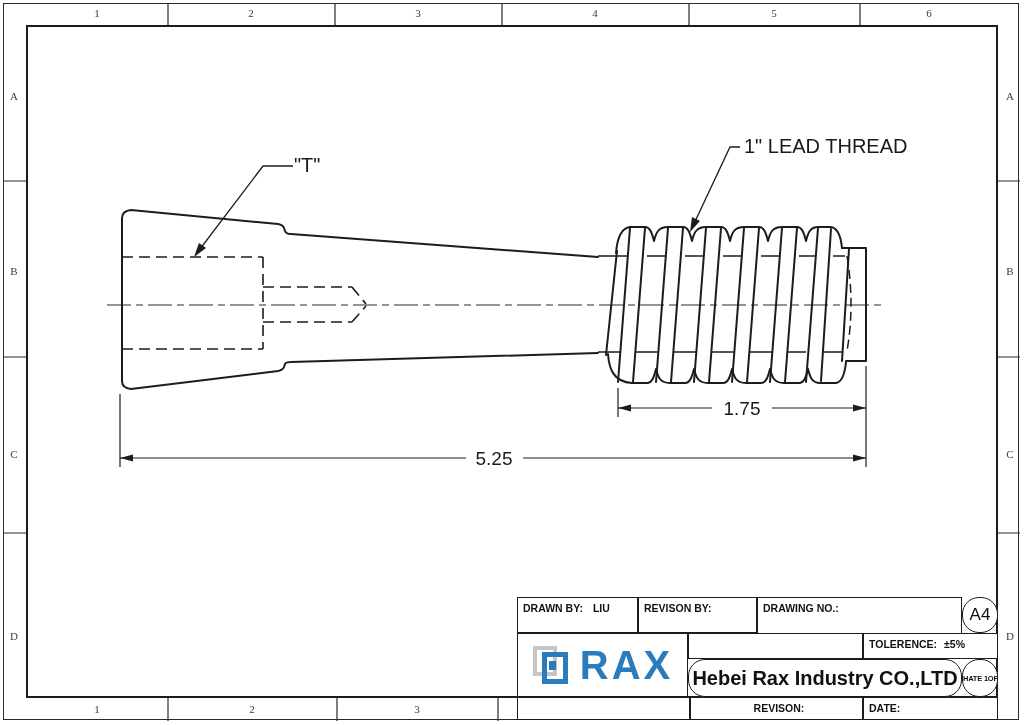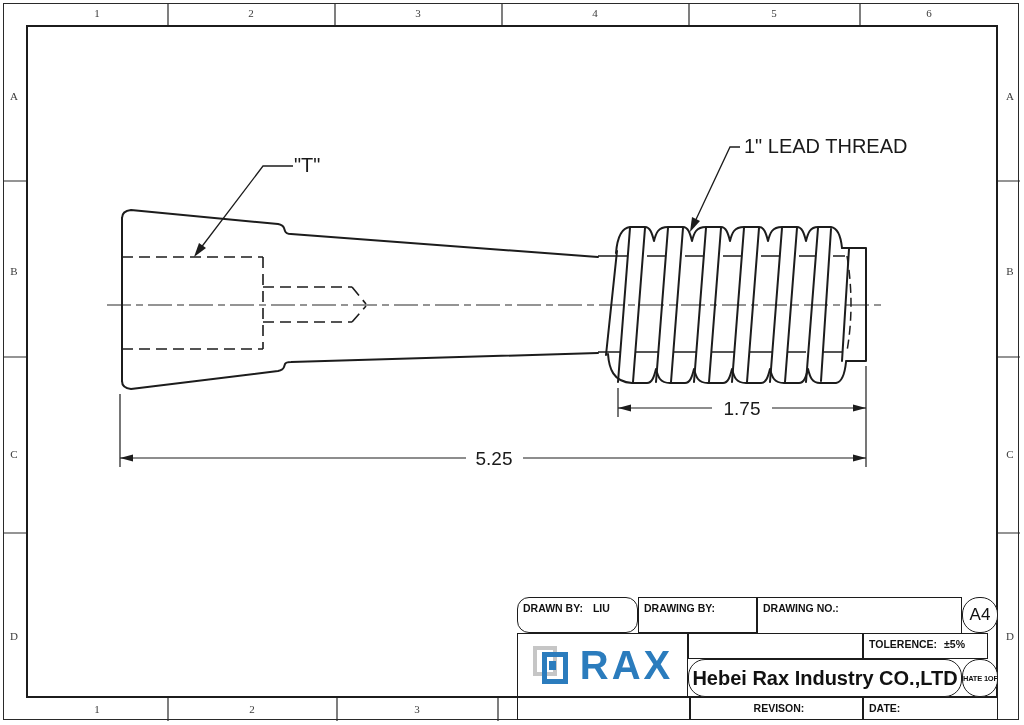--- a/index.html
+++ b/index.html
@@ -159,26 +159,26 @@
     <path d="M120,394 V467"></path>
     <path d="M120,458 H466 M523,458 H866"></path>
     <polygon points="120,458 133,454.5 133,461.5" fill="#1c1c1c" stroke="none"></polygon>
     <polygon points="866,458 853,454.5 853,461.5" fill="#1c1c1c" stroke="none"></polygon>
   </g>
   <text class="dimtext" x="494" y="465" text-anchor="middle">5.25</text>
 </svg>
 
 <div>
 
-  <div class="tb-cell" style="left:517px;top:597px;width:121px;height:36px;border-radius:12px;">
+  <div class="tb-cell" style="left:517px;top:597px;width:121px;height:36px;">
     <span>DRAWN BY:</span><span class="tb-value">LIU</span>
   </div>
 
   <div class="tb-cell" style="left:638px;top:597px;width:119px;height:36px;">
-    <span>DRAWING BY:</span>
+    <span>REVISON BY:</span>
   </div>
 
   <div class="tb-cell" style="left:757px;top:597px;width:205px;height:44px;">
     <span>DRAWING NO.:</span>
   </div>
 
   <div class="tb-cell tb-center" style="left:962px;top:597px;width:36px;height:36px;">
     <span class="paper-size">A4</span>
   </div>
 
@@ -186,21 +186,21 @@
     <span class="logo-mark">
       <span class="logo-sq-gray"></span>
         <span class="logo-sq-blue"></span>
         <span class="logo-sq-inner"></span>
     </span>
     <span class="logo-text" style="color:#2b7cbd;">RAX</span>
   </div>
 
   <div class="tb-cell" style="left:688px;top:633px;width:175px;height:26px;"></div>
 
-  <div class="tb-cell" style="left:863px;top:633px;width:125px;height:26px;">
+  <div class="tb-cell" style="left:863px;top:633px;width:135px;height:26px;">
     <span>TOLERENCE:</span><span class="tb-value" style="margin-left:7px;">±5%</span>
   </div>
 
   <div class="tb-cell tb-center" style="left:688px;top:659px;width:274px;height:38px;">
     <span class="company">Hebei Rax Industry CO.,LTD</span>
   </div>
 
   <div class="tb-cell tb-center" style="left:962px;top:659px;width:36px;height:38px;">
     <span class="sheet-note">SHATE 1OF1</span>
   </div>

